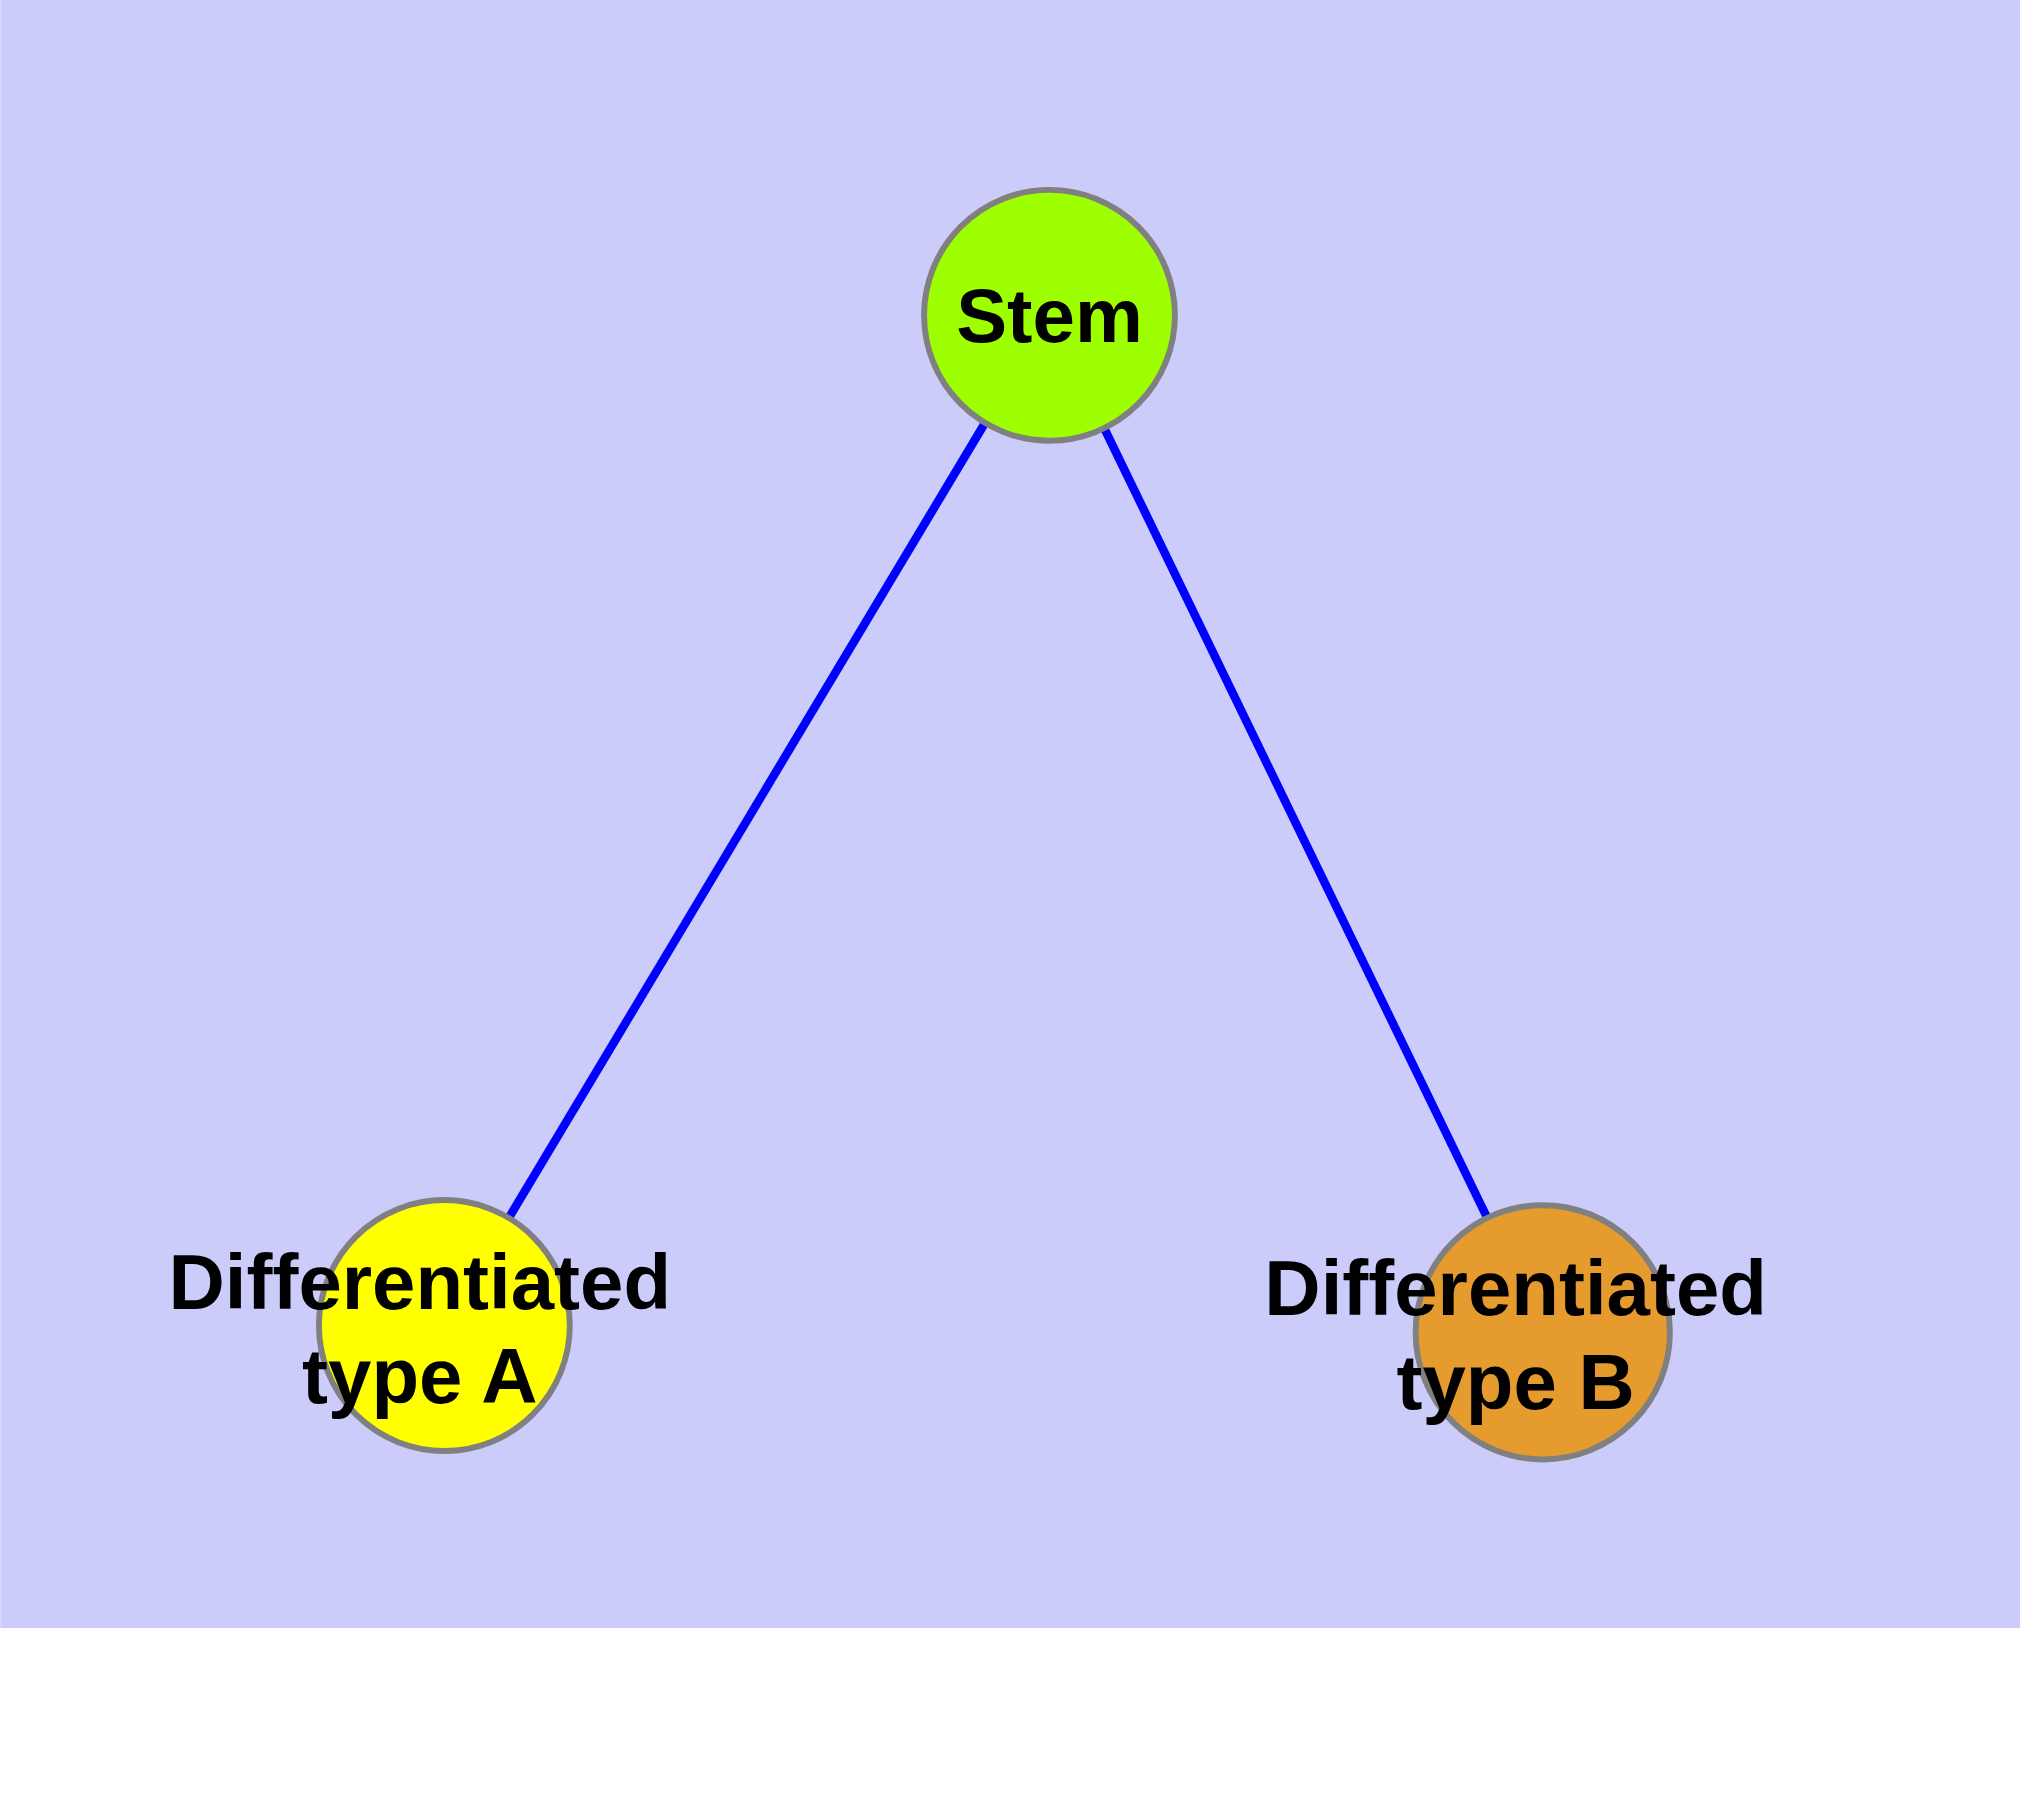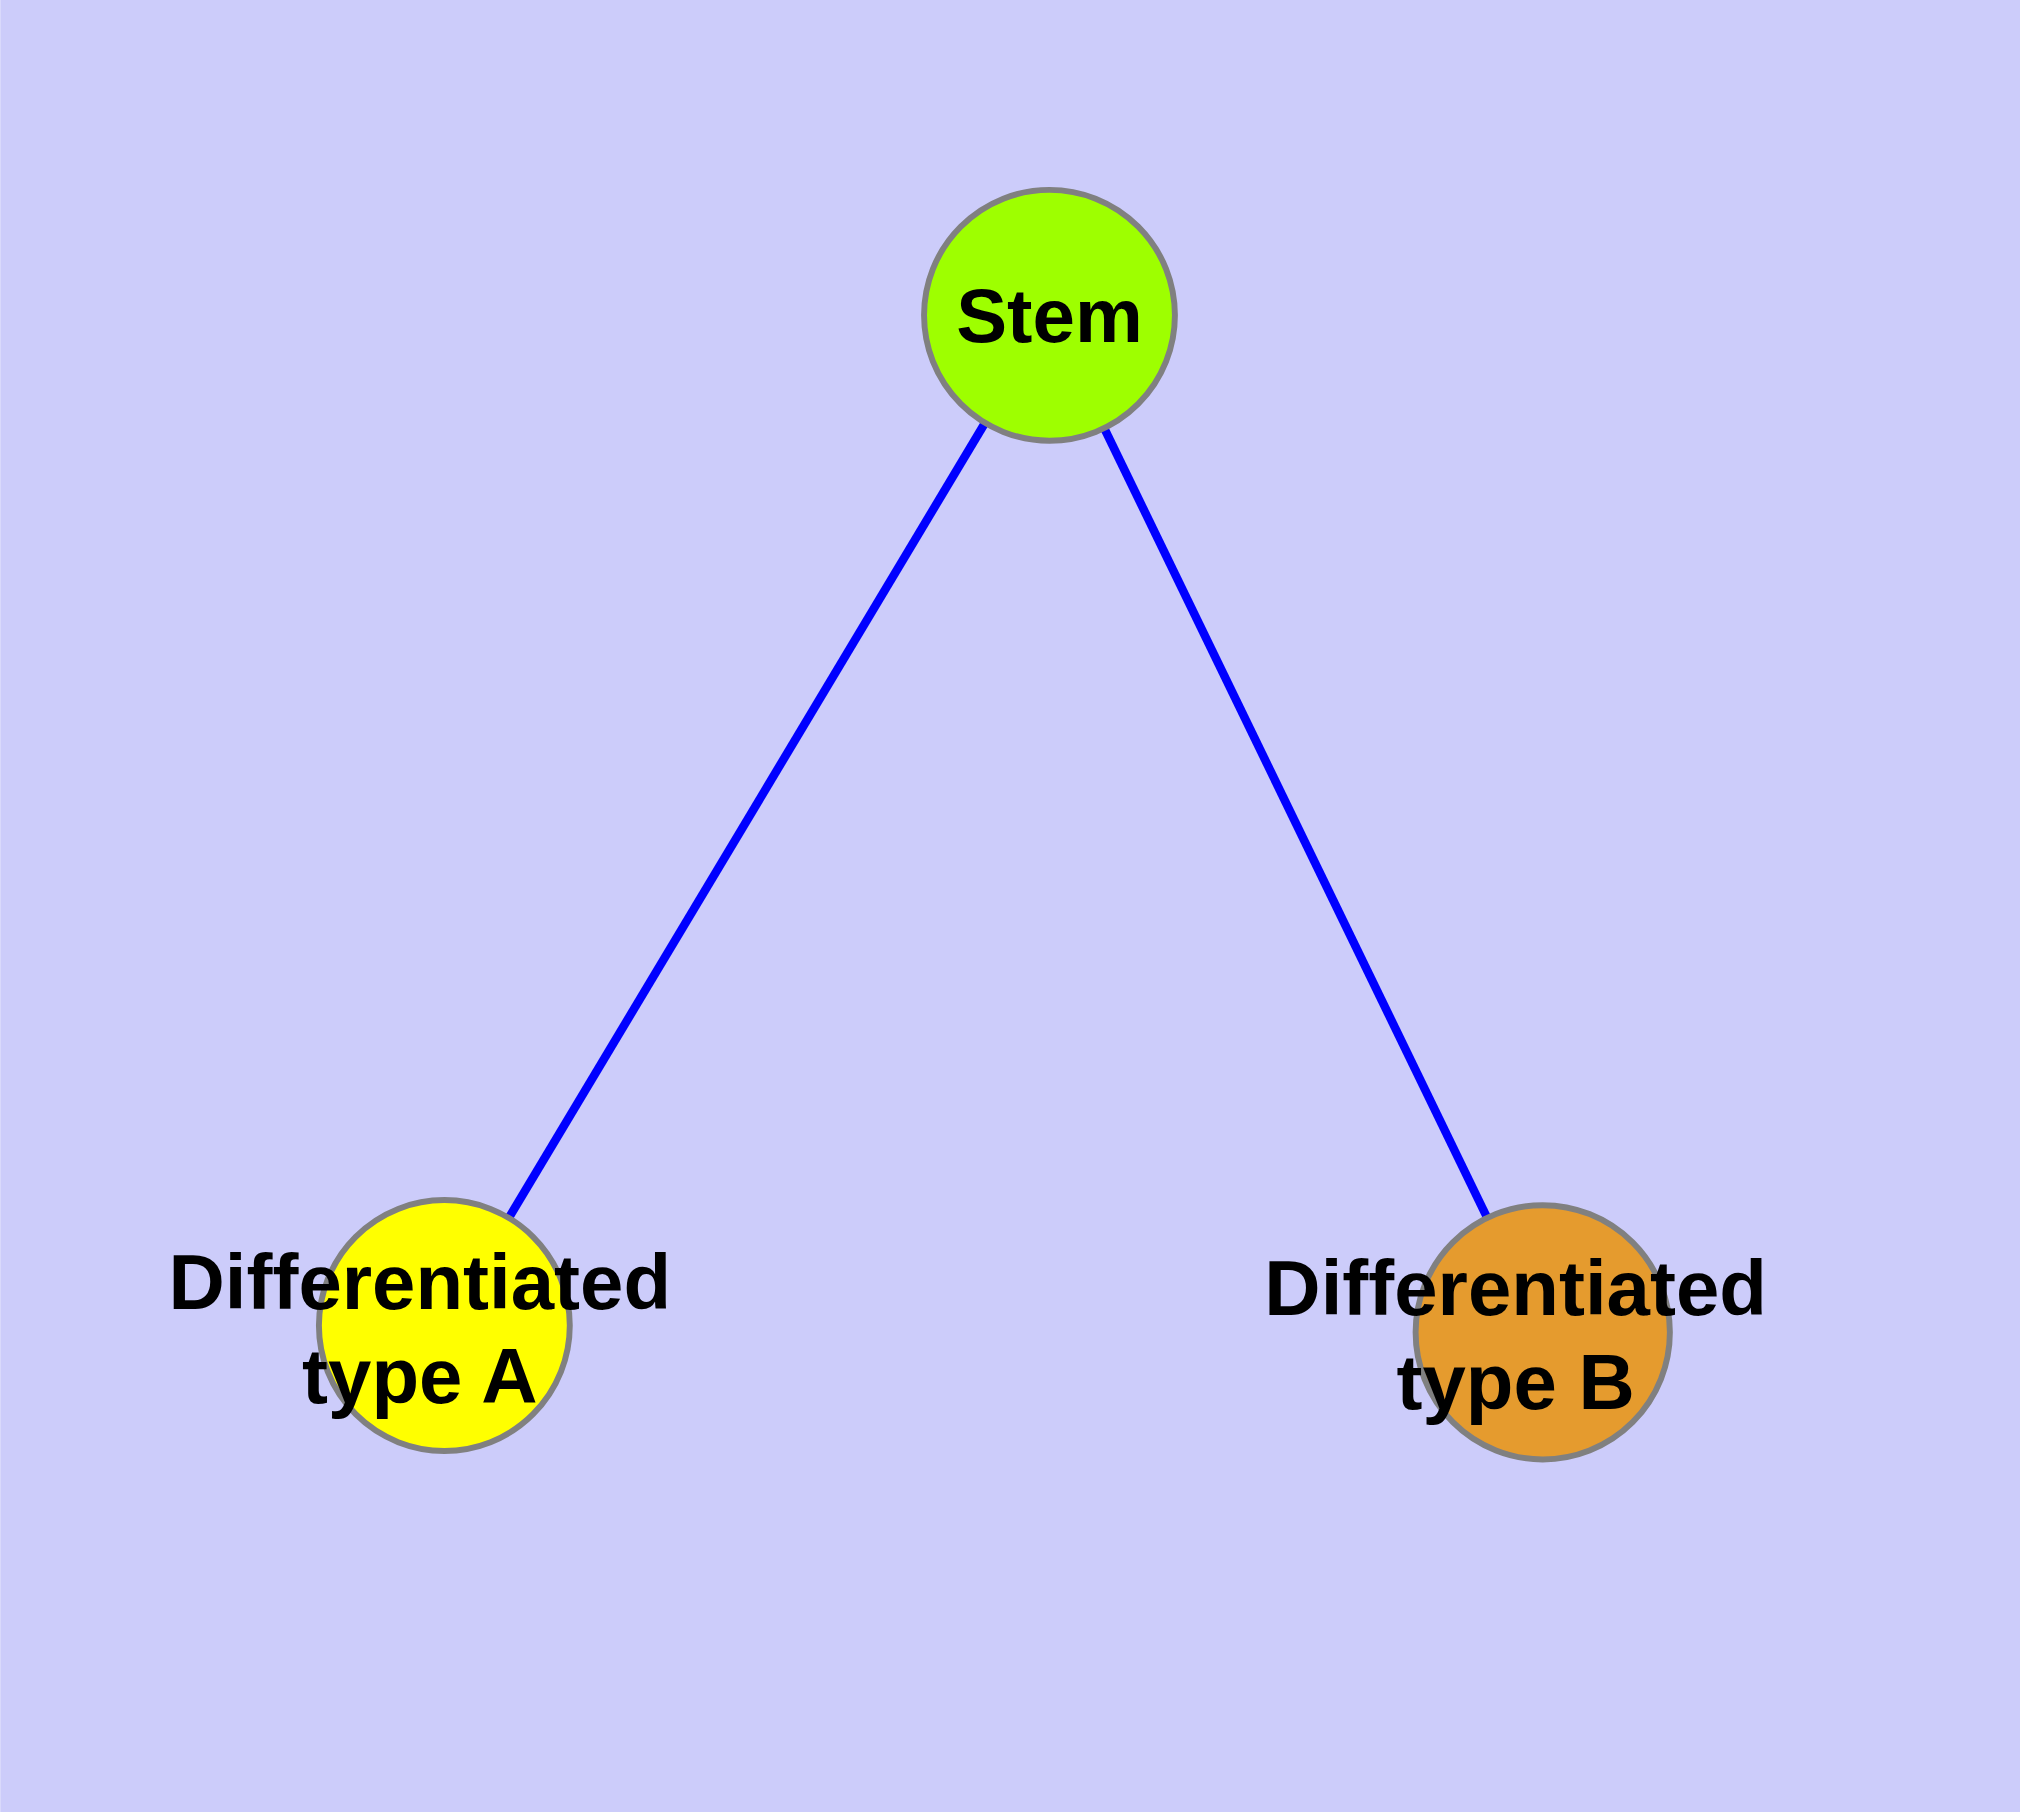--- a/index.html
+++ b/index.html
@@ -3,21 +3,21 @@
 <meta charset="utf-8">
 <style>
   html, body {
     margin: 0;
     padding: 0;
     background: #ffffff;
   }
   #canvas {
     position: relative;
     width: 2021px;
-    height: 1812px;
+    height: 1628px;
     overflow: hidden;
     font-family: "Liberation Sans", sans-serif;
   }
   #graph-svg {
     position: absolute;
     left: 0;
     top: 0;
     width: 2021px;
     height: 1812px;
     display: block;

